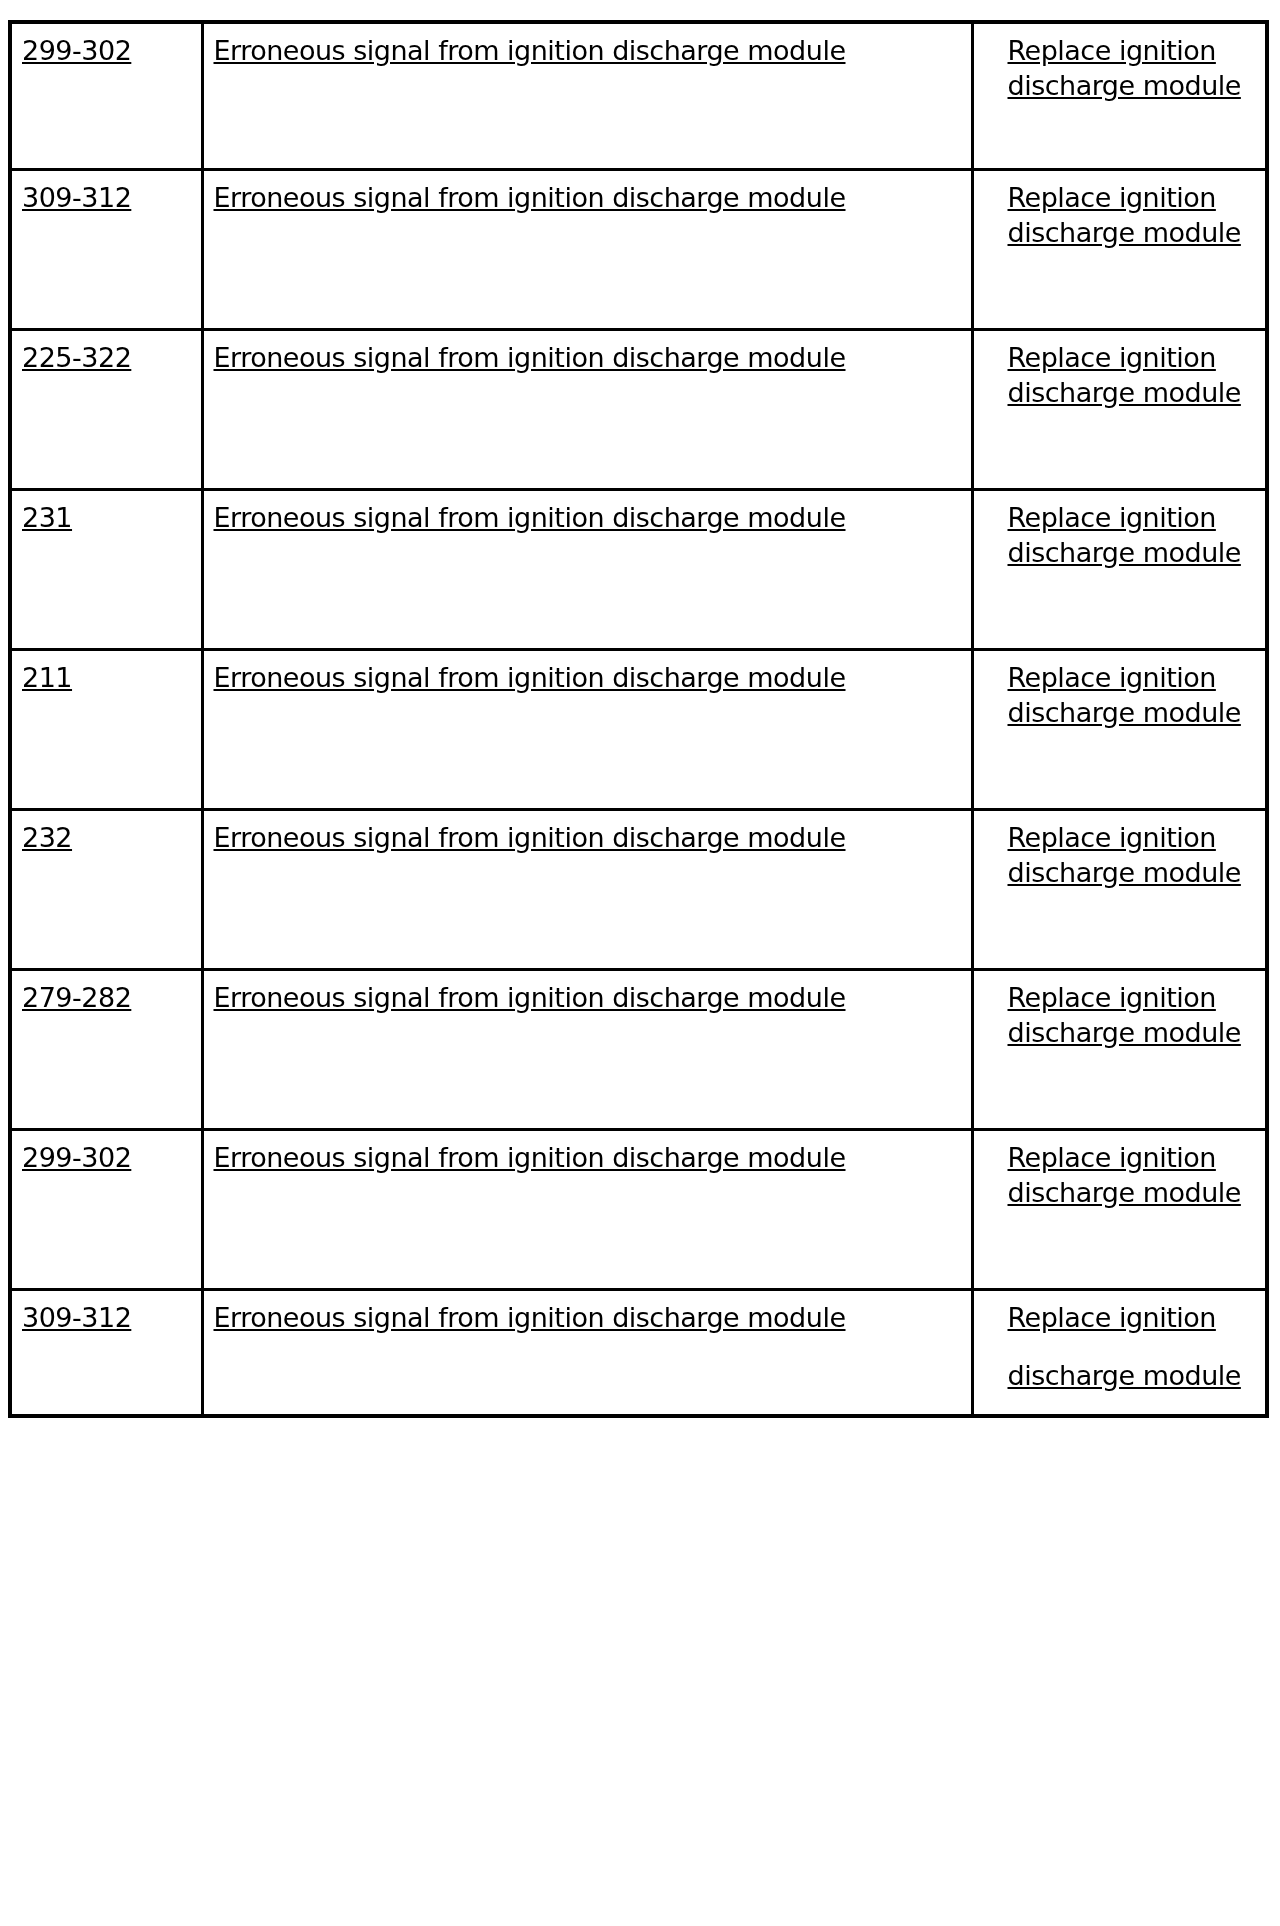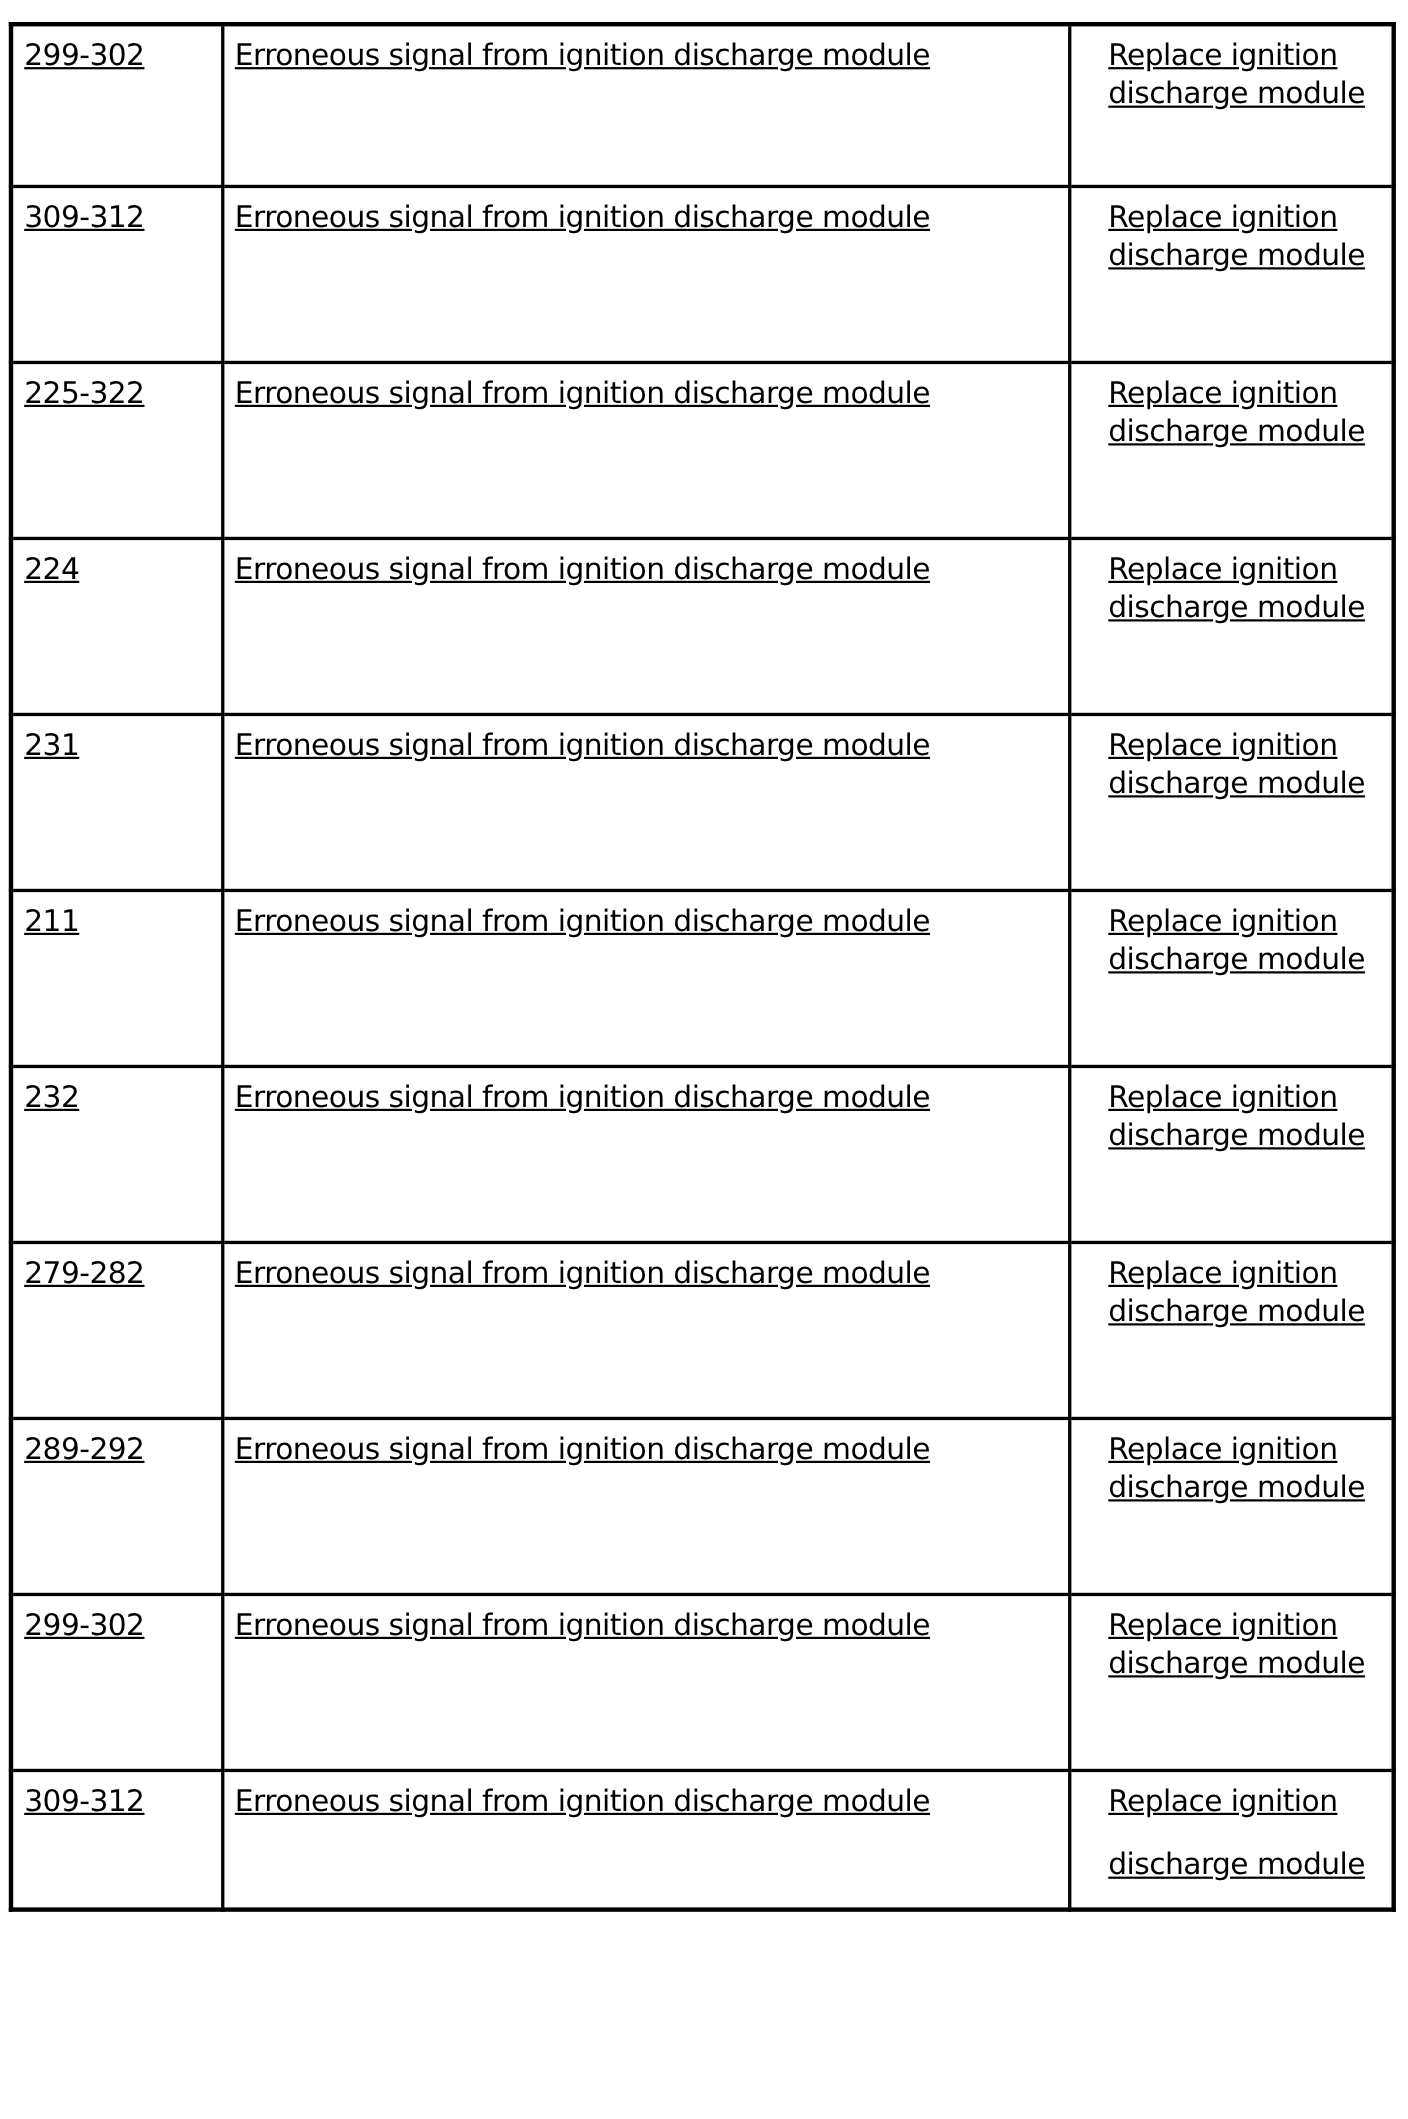--- a/index.html
+++ b/index.html
@@ -90,32 +90,20 @@
     <td>
       <div class="cell-text">Erroneous signal from ignition discharge module</div>
     </td>
     <td>
       <div class="action-line">Replace ignition</div>
       <div class="action-line">discharge module</div>
     </td>
   </tr>
         <tr>
     <td>
-      <div class="cell-text">224</div>
-    </td>
-    <td>
-      <div class="cell-text">Erroneous signal from ignition discharge module</div>
-    </td>
-    <td>
-      <div class="action-line">Replace ignition</div>
-      <div class="action-line">discharge module</div>
-    </td>
-  </tr>
-        <tr>
-    <td>
       <div class="cell-text">231</div>
     </td>
     <td>
       <div class="cell-text">Erroneous signal from ignition discharge module</div>
     </td>
     <td>
       <div class="action-line">Replace ignition</div>
       <div class="action-line">discharge module</div>
     </td>
   </tr>
@@ -150,32 +138,20 @@
     <td>
       <div class="cell-text">Erroneous signal from ignition discharge module</div>
     </td>
     <td>
       <div class="action-line">Replace ignition</div>
       <div class="action-line">discharge module</div>
     </td>
   </tr>
         <tr>
     <td>
-      <div class="cell-text">289-292</div>
-    </td>
-    <td>
-      <div class="cell-text">Erroneous signal from ignition discharge module</div>
-    </td>
-    <td>
-      <div class="action-line">Replace ignition</div>
-      <div class="action-line">discharge module</div>
-    </td>
-  </tr>
-        <tr>
-    <td>
       <div class="cell-text">299-302</div>
     </td>
     <td>
       <div class="cell-text">Erroneous signal from ignition discharge module</div>
     </td>
     <td>
       <div class="action-line">Replace ignition</div>
       <div class="action-line">discharge module</div>
     </td>
   </tr>

